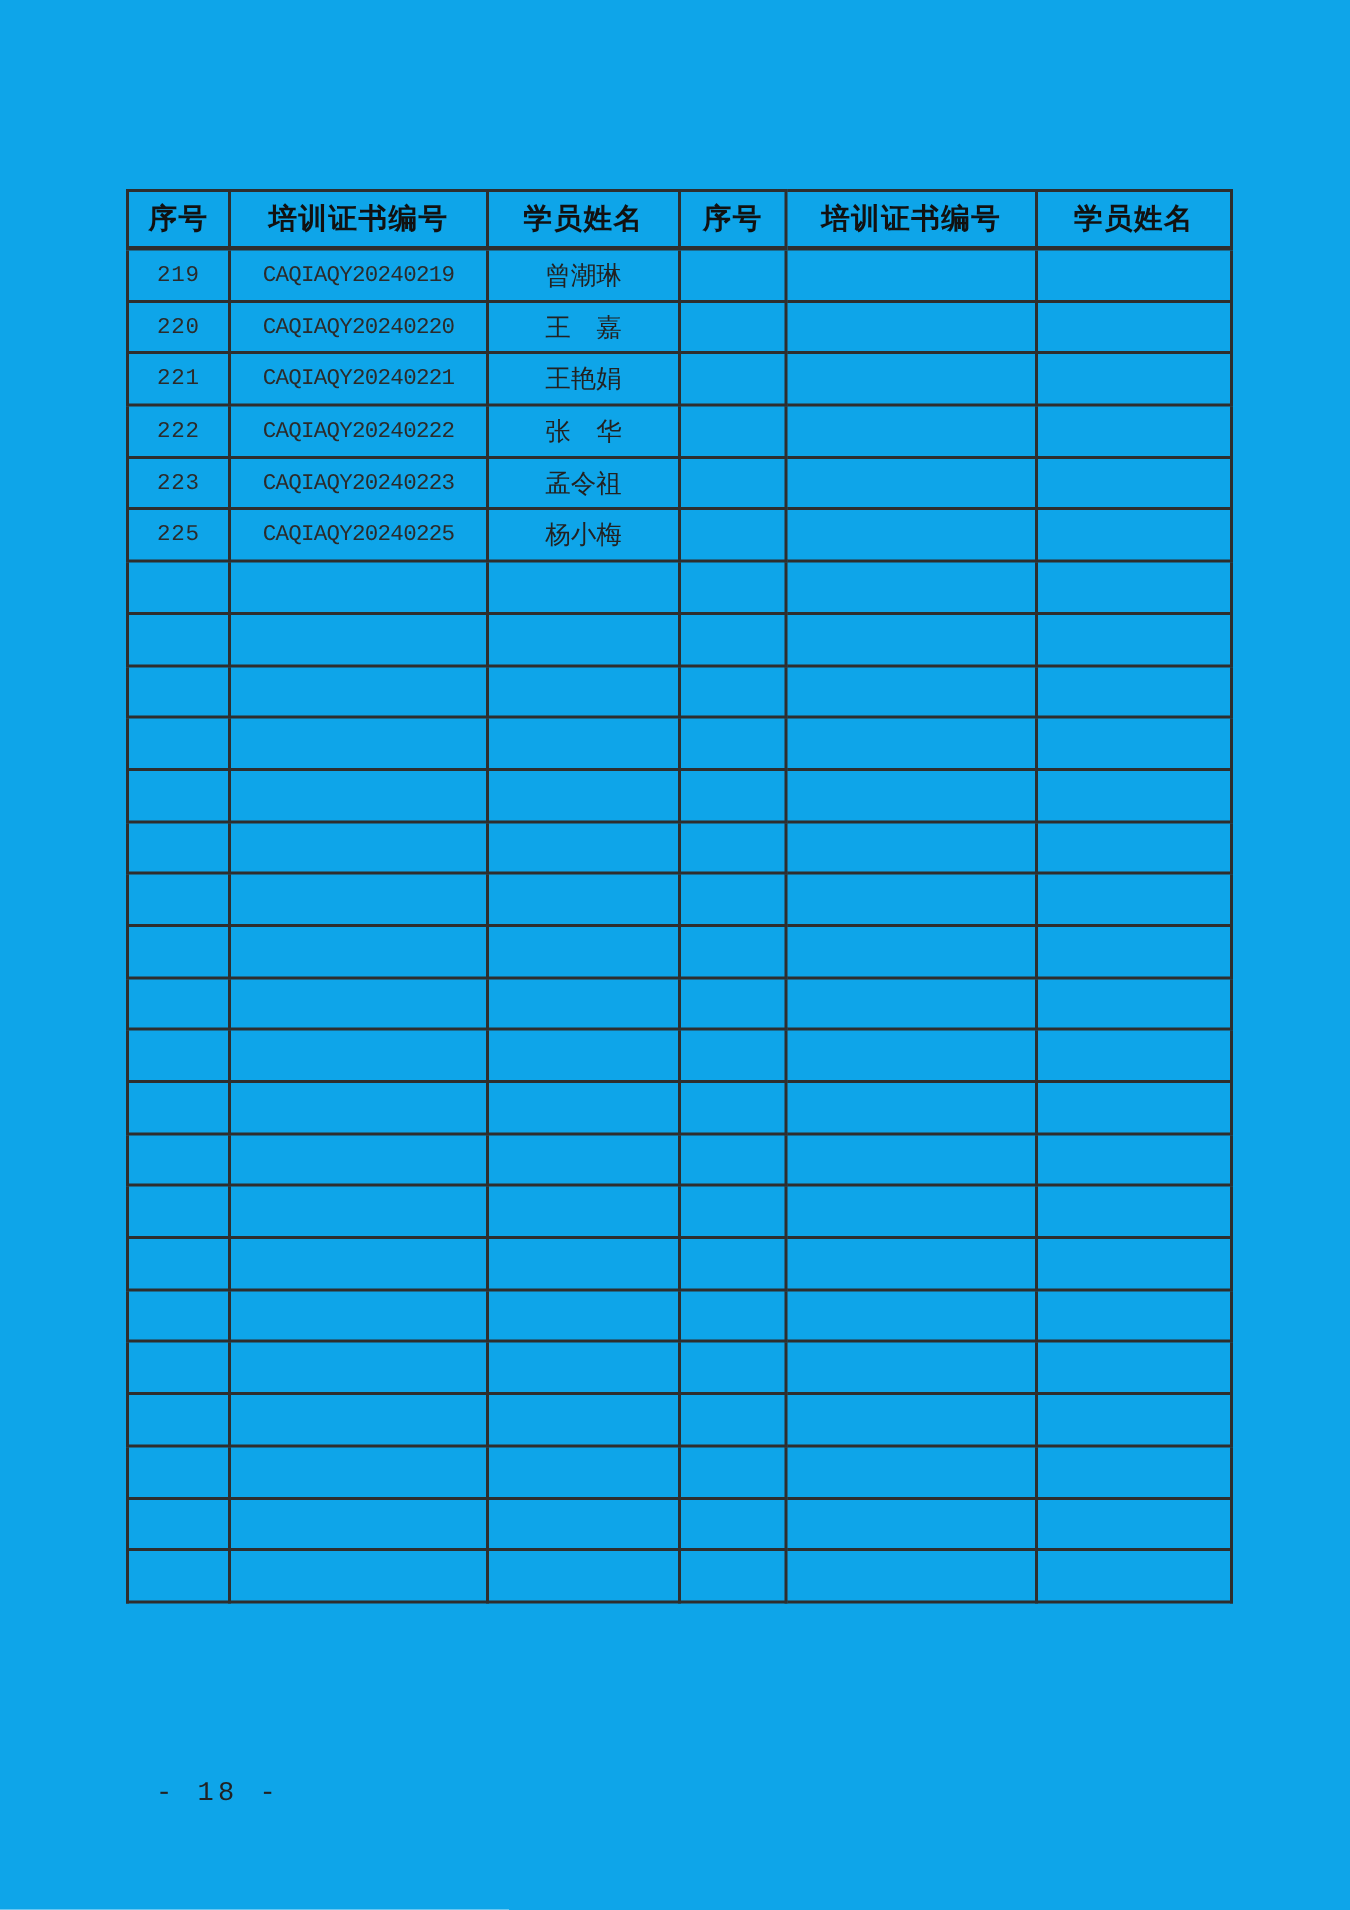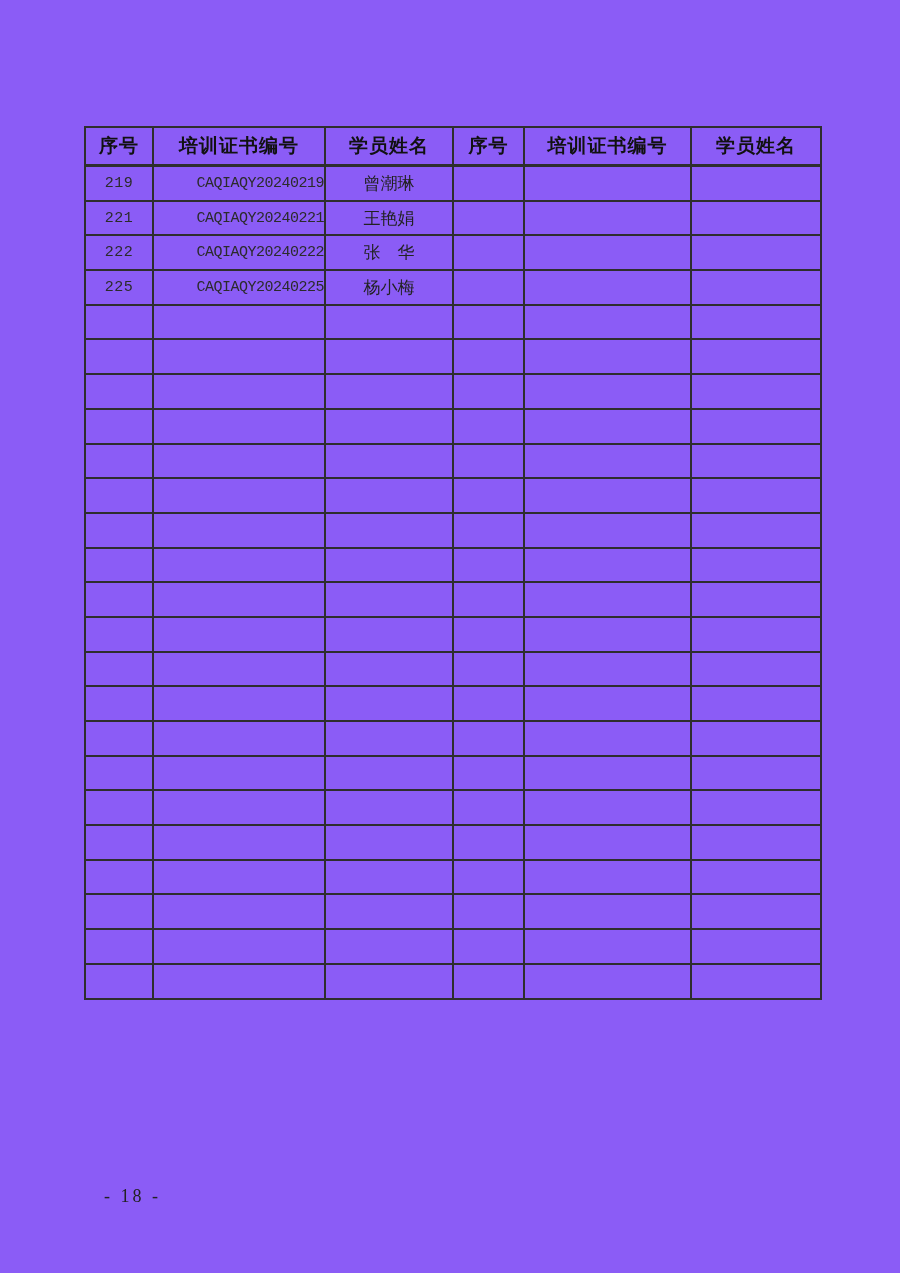--- a/index.html
+++ b/index.html
@@ -11,21 +11,21 @@
     width: 900px;
     height: 1273px;
     position: relative;
     font-family: "Liberation Serif", serif;
     color: #1f1f1f;
     overflow: hidden;
   }
   .page {
     position: absolute;
     inset: 0;
-    background: #8b5cf6;
+    background: #0ea5e9;
   }
   table.cert-table {
     position: absolute;
     left: 84px;
     top: 126px;
     width: 736px;
     border-collapse: collapse;
     table-layout: fixed;
   }
   .cert-table th,
@@ -53,32 +53,31 @@
     font-family: Liberation Mono, monospace;
     font-size: 15px;
     color: #2b2b2b;
     letter-spacing: 0.5px;
   }
   td.cell-cert {
     font-family: "Liberation Mono", monospace;
     font-size: 15px;
     letter-spacing: -0.5px;
     color: #2b2b2b;
-    text-align: right;
   }
   td.cell-name {
     font-family: "Liberation Serif", serif;
     font-size: 17px;
     color: #222222;
   }
   .page-footer {
     position: absolute;
     left: 104px;
     top: 1186px;
-    font-family: Liberation Serif, serif;
+    font-family: Liberation Mono, monospace;
     font-size: 18px;
     color: #222222;
     letter-spacing: 3px;
   }
 </style>
 </head>
 <body>
 
 <div class="page">
 
@@ -104,36 +103,52 @@
     <tbody>
         <tr>
           <td class="cell-serial">219</td>
           <td class="cell-cert">CAQIAQY20240219</td>
           <td class="cell-name">曾潮琳</td>
           <td class="cell-serial"></td>
           <td class="cell-cert"></td>
           <td class="cell-name"></td>
         </tr>
         <tr>
+          <td class="cell-serial">220</td>
+          <td class="cell-cert">CAQIAQY20240220</td>
+          <td class="cell-name">王　嘉</td>
+          <td class="cell-serial"></td>
+          <td class="cell-cert"></td>
+          <td class="cell-name"></td>
+        </tr>
+        <tr>
           <td class="cell-serial">221</td>
           <td class="cell-cert">CAQIAQY20240221</td>
           <td class="cell-name">王艳娟</td>
           <td class="cell-serial"></td>
           <td class="cell-cert"></td>
           <td class="cell-name"></td>
         </tr>
         <tr>
           <td class="cell-serial">222</td>
           <td class="cell-cert">CAQIAQY20240222</td>
           <td class="cell-name">张　华</td>
           <td class="cell-serial"></td>
           <td class="cell-cert"></td>
           <td class="cell-name"></td>
         </tr>
         <tr>
+          <td class="cell-serial">223</td>
+          <td class="cell-cert">CAQIAQY20240223</td>
+          <td class="cell-name">孟令祖</td>
+          <td class="cell-serial"></td>
+          <td class="cell-cert"></td>
+          <td class="cell-name"></td>
+        </tr>
+        <tr>
           <td class="cell-serial">225</td>
           <td class="cell-cert">CAQIAQY20240225</td>
           <td class="cell-name">杨小梅</td>
           <td class="cell-serial"></td>
           <td class="cell-cert"></td>
           <td class="cell-name"></td>
         </tr>
         <tr>
           <td class="cell-serial"></td>
           <td class="cell-cert"></td>

